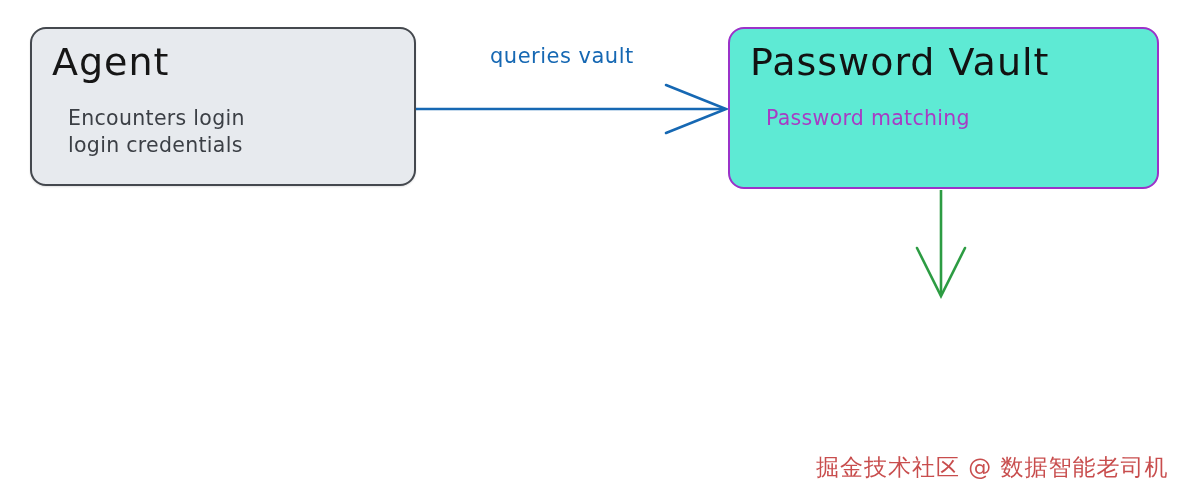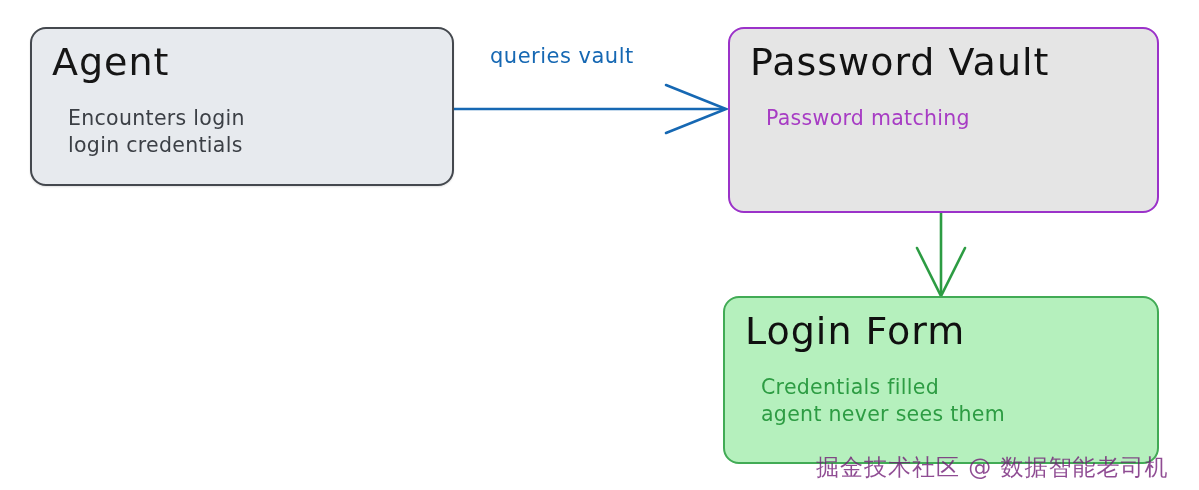--- a/index.html
+++ b/index.html
@@ -55,36 +55,36 @@
   }
   .node-sub span {
     display: block;
     white-space: nowrap;
   }
 
   
   #node-agent {
     left: 30px;
     top: 27px;
-    width: 424px;
+    width: 386px;
     height: 159px;
     background: #e7eaee;
     border-color: #44484e;
     box-shadow: 0 1px 2px rgba(0,0,0,0.12);
   }
   #node-agent .node-title { color: #161616; }
   #node-agent .node-sub { color: #3b3f45; }
 
   
   #node-vault {
     left: 728px;
     top: 27px;
     width: 431px;
-    height: 186px;
-    background: #e5e5e5;
+    height: 162px;
+    background: #5eead4;
     border-color: #9b32c9;
   }
   #node-vault .node-title { color: #121212; }
   #node-vault .node-sub { color: #a73cc4; }
 
   
   #node-login {
     left: 723px;
     top: 296px;
     width: 436px;
@@ -115,21 +115,21 @@
   }
 
   
   #watermark {
     position: absolute;
     left: 816px;
     top: 452px;
     font-family: "DejaVu Sans", sans-serif;
     font-size: 23px;
     letter-spacing: 1px;
-    color: #701a75;
+    color: #b91c1c;
     opacity: 0.78;
     white-space: nowrap;
   }
 </style>
 </head>
 <body>
 
 <div id="canvas">
 
   <svg class="edge-layer" viewBox="0 0 1199 490" width="1199" height="490">
@@ -156,23 +156,16 @@
     </div>
   </div>
 
   <div class="node" id="node-vault">
     <div class="node-title">Password Vault</div>
     <div class="node-sub">
       <span>Password matching</span>
     </div>
   </div>
 
-  <div class="node" id="node-login">
-    <div class="node-title">Login Form</div>
-    <div class="node-sub">
-      <span>Credentials filled</span>
-      <span>agent never sees them</span>
-    </div>
-  </div>
 
   <div id="watermark">掘金技术社区 @ 数据智能老司机</div>
 
 </div>
 
 </body></html>

